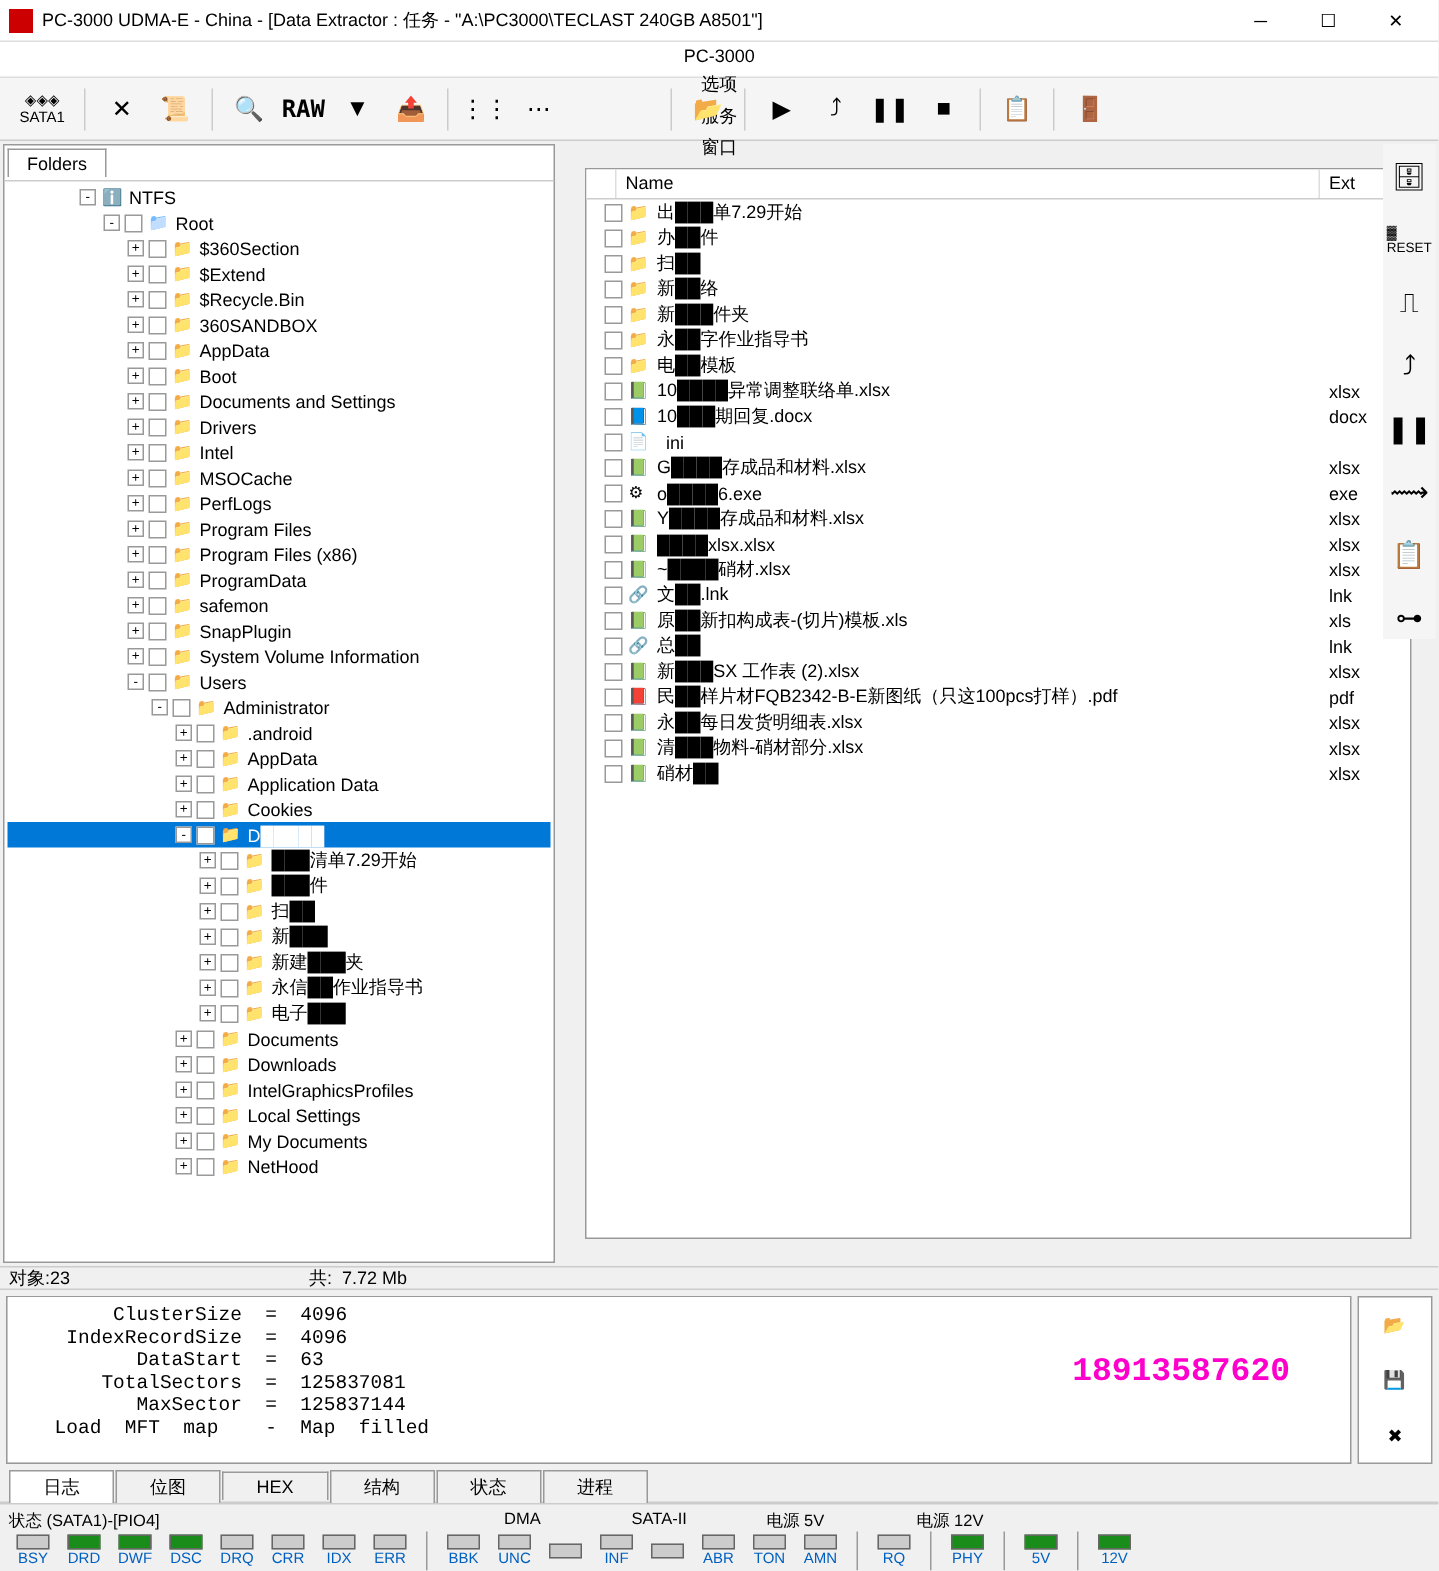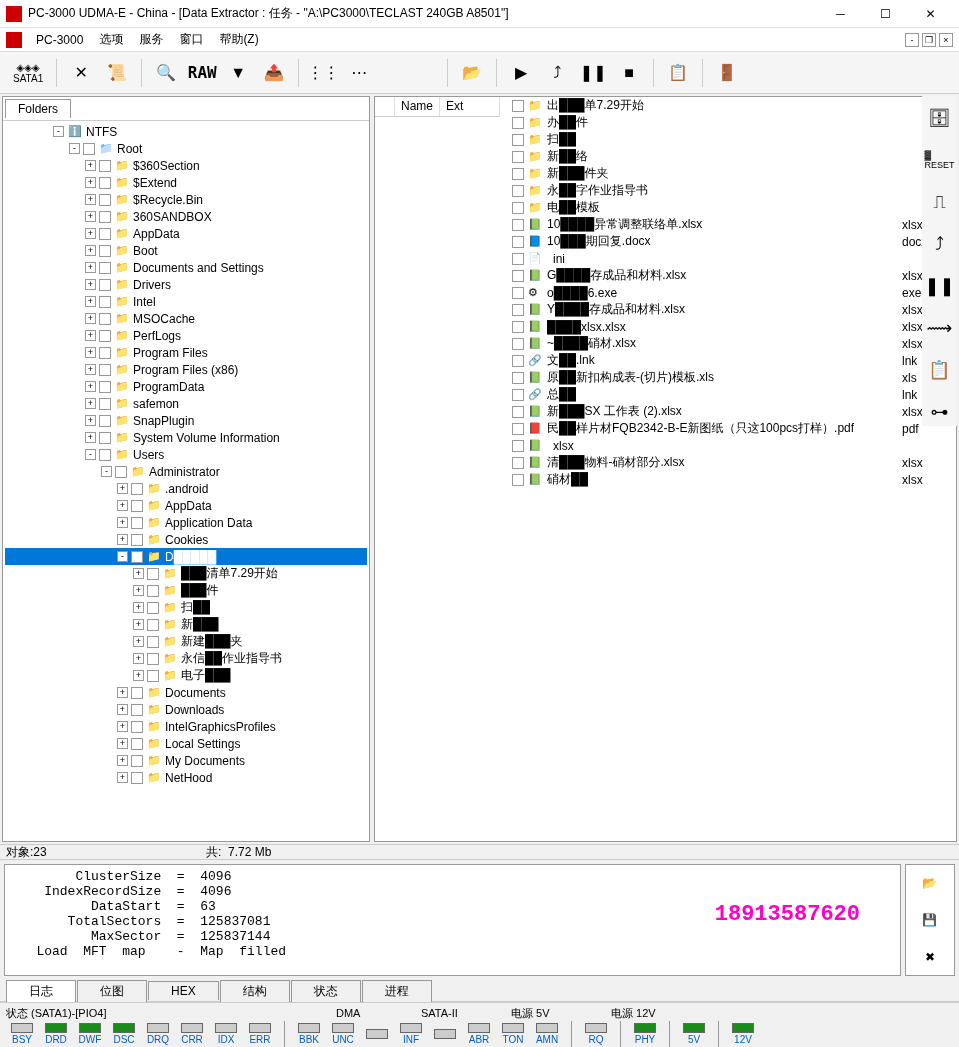--- a/index.html
+++ b/index.html
@@ -4,21 +4,21 @@
 <style>
 * { box-sizing: border-box; margin: 0; padding: 0; }
 body { font-family: "Microsoft YaHei", Tahoma, Arial, sans-serif; font-size: 12px; background: #f0f0f0; width: 959px; height: 1047px; overflow: hidden; position: relative; }
 
 .titlebar { height: 28px; background: #fff; border-bottom: 1px solid #ddd; display: flex; align-items: center; padding: 0 6px; }
 .titlebar .appicon { width: 16px; height: 16px; background: #c00; margin-right: 6px; }
 .titlebar .title { flex: 1; font-size: 12px; color: #000; }
 .titlebar .winbtns { display: flex; gap: 0; }
 .titlebar .winbtn { width: 45px; height: 28px; display: flex; align-items: center; justify-content: center; color: #000; }
 
-.menubar { height: 24px; background: #fff; display: flex; align-items: center; padding: 0 6px; border-bottom: 1px solid #ddd; }
+.menubar { height: 24px; background: #fff; display: flex; align-items: center; padding: 0 6px; border-bottom: 1px solid #ddd; flex-direction: column; }
 .menubar .appicon2 { width: 16px; height: 16px; background: #c00; margin-right: 6px; }
 .menubar .menuitem { padding: 2px 8px; }
 .menubar .spacer { flex: 1; }
 .menubar .mdiicons { display: flex; gap: 3px; }
 .menubar .mdiicons span { width: 14px; height: 14px; border: 1px solid #999; font-size: 9px; display: flex; align-items: center; justify-content: center; }
 
 .toolbar { height: 42px; background: #f5f5f5; border-bottom: 1px solid #ccc; display: flex; align-items: center; padding: 0 8px; gap: 4px; }
 .toolbar .tbtn { width: 32px; height: 32px; display: flex; align-items: center; justify-content: center; border: 1px solid transparent; font-size: 16px; }
 .toolbar .tsep { width: 1px; height: 28px; background: #ccc; margin: 0 4px; }
 .toolbar .raw { font-weight: bold; font-family: monospace; }
@@ -30,21 +30,21 @@
 .tree { flex: 1; overflow: auto; padding: 2px; font-size: 12px; }
 .tree-row { display: flex; align-items: center; height: 17px; white-space: nowrap; }
 .tree-row.selected { background: #0078d7; color: #fff; }
 .tree-row .expander { width: 11px; height: 11px; border: 1px solid #999; font-size: 9px; line-height: 9px; text-align: center; margin-right: 3px; background: #fff; color: #000; cursor: pointer; }
 .tree-row .chk { width: 12px; height: 12px; border: 1px solid #999; margin-right: 3px; background: #fff; }
 .tree-row .fico { width: 16px; height: 14px; margin-right: 3px; display: inline-flex; align-items: center; justify-content: center; }
 .tree-row .fico.folder::before { content: "📁"; font-size: 11px; }
 .tree-row .fico.root::before { content: "📁"; font-size: 11px; filter: hue-rotate(180deg); }
 .tree-row .fico.ntfs::before { content: "ℹ️"; font-size: 11px; }
 
-.right-panel { flex: 1; border: 1px solid #999; margin: 2px; background: #fff; display: flex; flex-direction: row; justify-content: space-between; }
+.right-panel { flex: 1; border: 1px solid #999; margin: 18px; background: #fff; display: flex; flex-direction: column; justify-content: space-between; }
 .list-header { display: flex; border-bottom: 1px solid #ccc; background: #fff; height: 20px; }
 .list-header .col { border-right: 1px solid #ddd; padding: 2px 6px; font-size: 12px; }
 .list-header .col.name { flex: 1; }
 .list-header .col.ext { width: 60px; }
 .list-body { flex: 1; overflow: auto; }
 .list-row { display: flex; height: 17px; align-items: center; }
 .list-row .chk { width: 12px; height: 12px; border: 1px solid #999; margin: 0 4px 0 12px; }
 .list-row .fico { width: 16px; margin-right: 3px; font-size: 11px; }
 .list-row .fname { flex: 1; position: relative; }
 .list-row .fext { width: 60px; padding-left: 6px; }
@@ -499,20 +499,21 @@
         </div>
         <div class="list-row">
           <span class="chk"></span>
           <span class="fico">📕</span>
           <span class="fname">民██样片材FQB2342-B-E新图纸（只这100pcs打样）.pdf</span>
           <span class="fext">pdf</span>
         </div>
         <div class="list-row">
           <span class="chk"></span>
           <span class="fico">📗</span>
+          <span class="fname">永██每日发货明细表.xlsx</span>
           <span class="fext">xlsx</span>
         </div>
         <div class="list-row">
           <span class="chk"></span>
           <span class="fico">📗</span>
           <span class="fname">清███物料-硝材部分.xlsx</span>
           <span class="fext">xlsx</span>
         </div>
         <div class="list-row">
           <span class="chk"></span>

